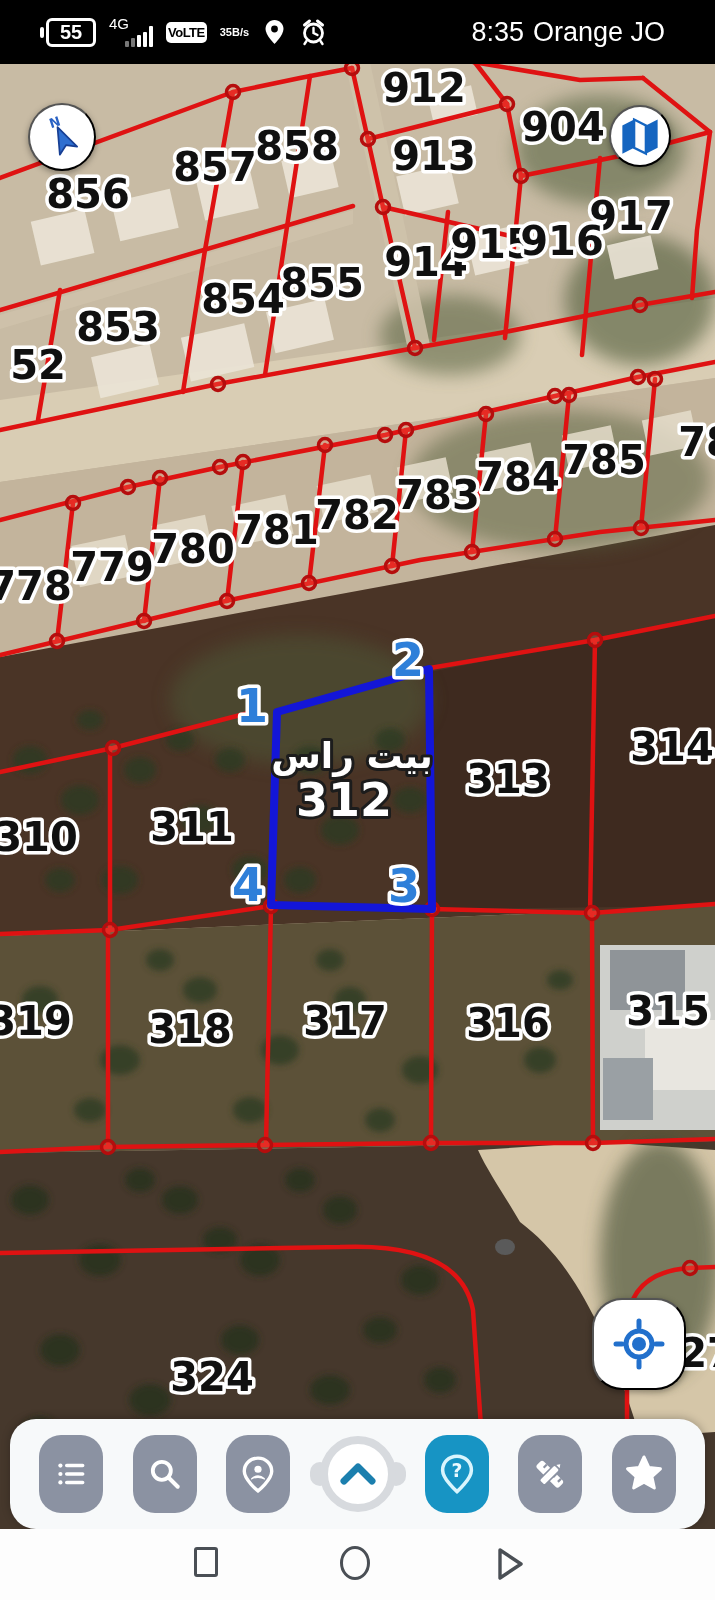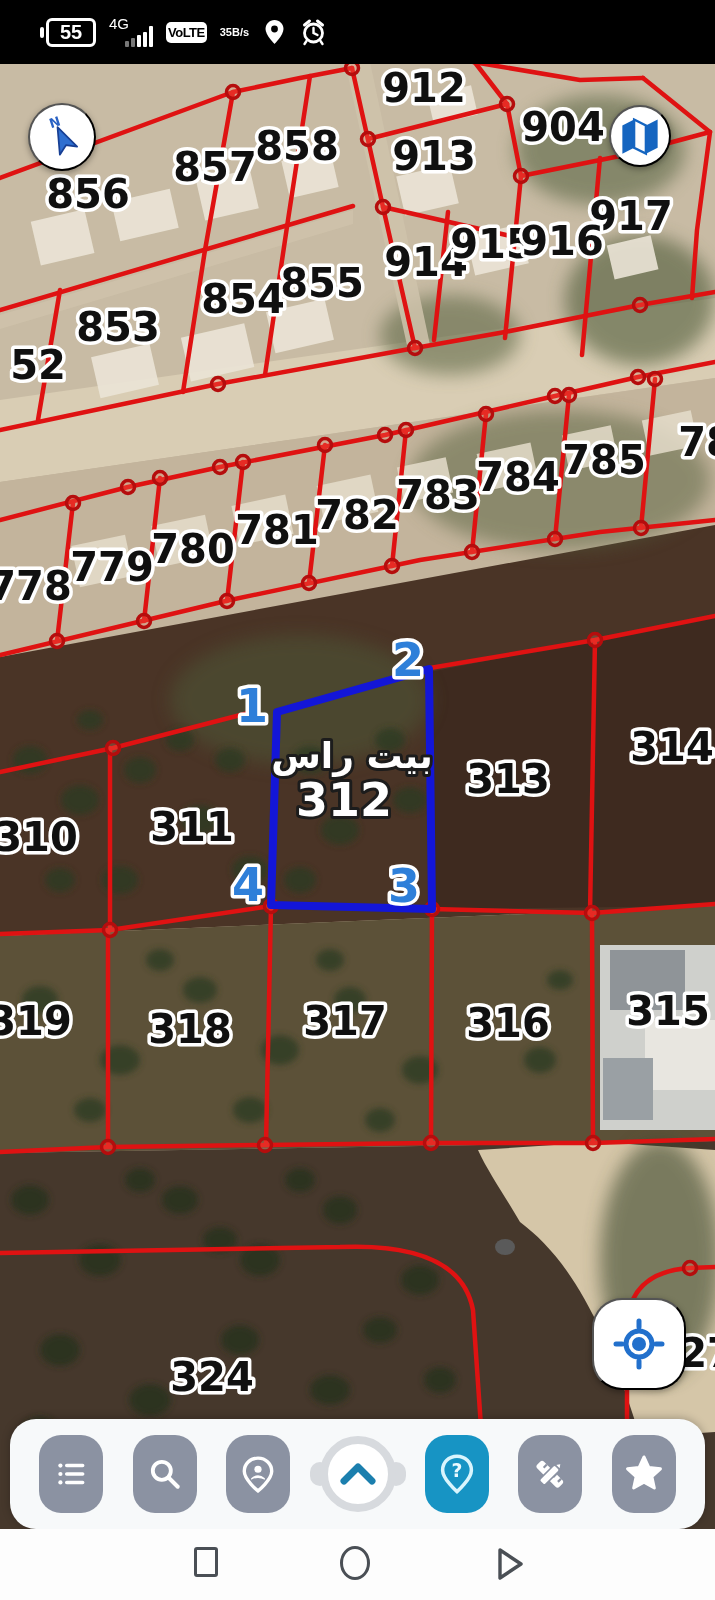--- a/index.html
+++ b/index.html
@@ -86,20 +86,24 @@
         <path d="M12 2 C17 2 21 6 21 11 C21 17 12 26 12 26 C12 26 3 17 3 11 C3 6 7 2 12 2 Z" fill="#fff"></path>
         <circle cx="12" cy="11" r="3.4" fill="#000"></circle>
       </svg>
       <svg width="27" height="28" viewBox="0 0 26 28">
         <circle cx="13" cy="15" r="9" fill="none" stroke="#fff" stroke-width="2.8"></circle>
         <path d="M13 10 V15 L17 17" fill="none" stroke="#fff" stroke-width="2.4" stroke-linecap="round"></path>
         <path d="M4 7 L9 3 M22 7 L17 3" stroke="#fff" stroke-width="3" stroke-linecap="round"></path>
         <path d="M6 23 L4 26 M20 23 L22 26" stroke="#fff" stroke-width="2.4" stroke-linecap="round"></path>
       </svg>
     </div>
+    <div class="sb-right">
+      <span>8:35</span>
+      <span>Orange JO</span>
+    </div>
   </header>
 
   <div class="map">
   <svg class="base" width="715" height="1600" viewBox="0 0 715 1600">
     <defs>
       <filter id="soft" x="-50%" y="-50%" width="200%" height="200%">
             <feGaussianBlur stdDeviation="3"></feGaussianBlur>
           </filter>
       <filter id="soft8" x="-50%" y="-50%" width="200%" height="200%">
             <feGaussianBlur stdDeviation="9"></feGaussianBlur>

